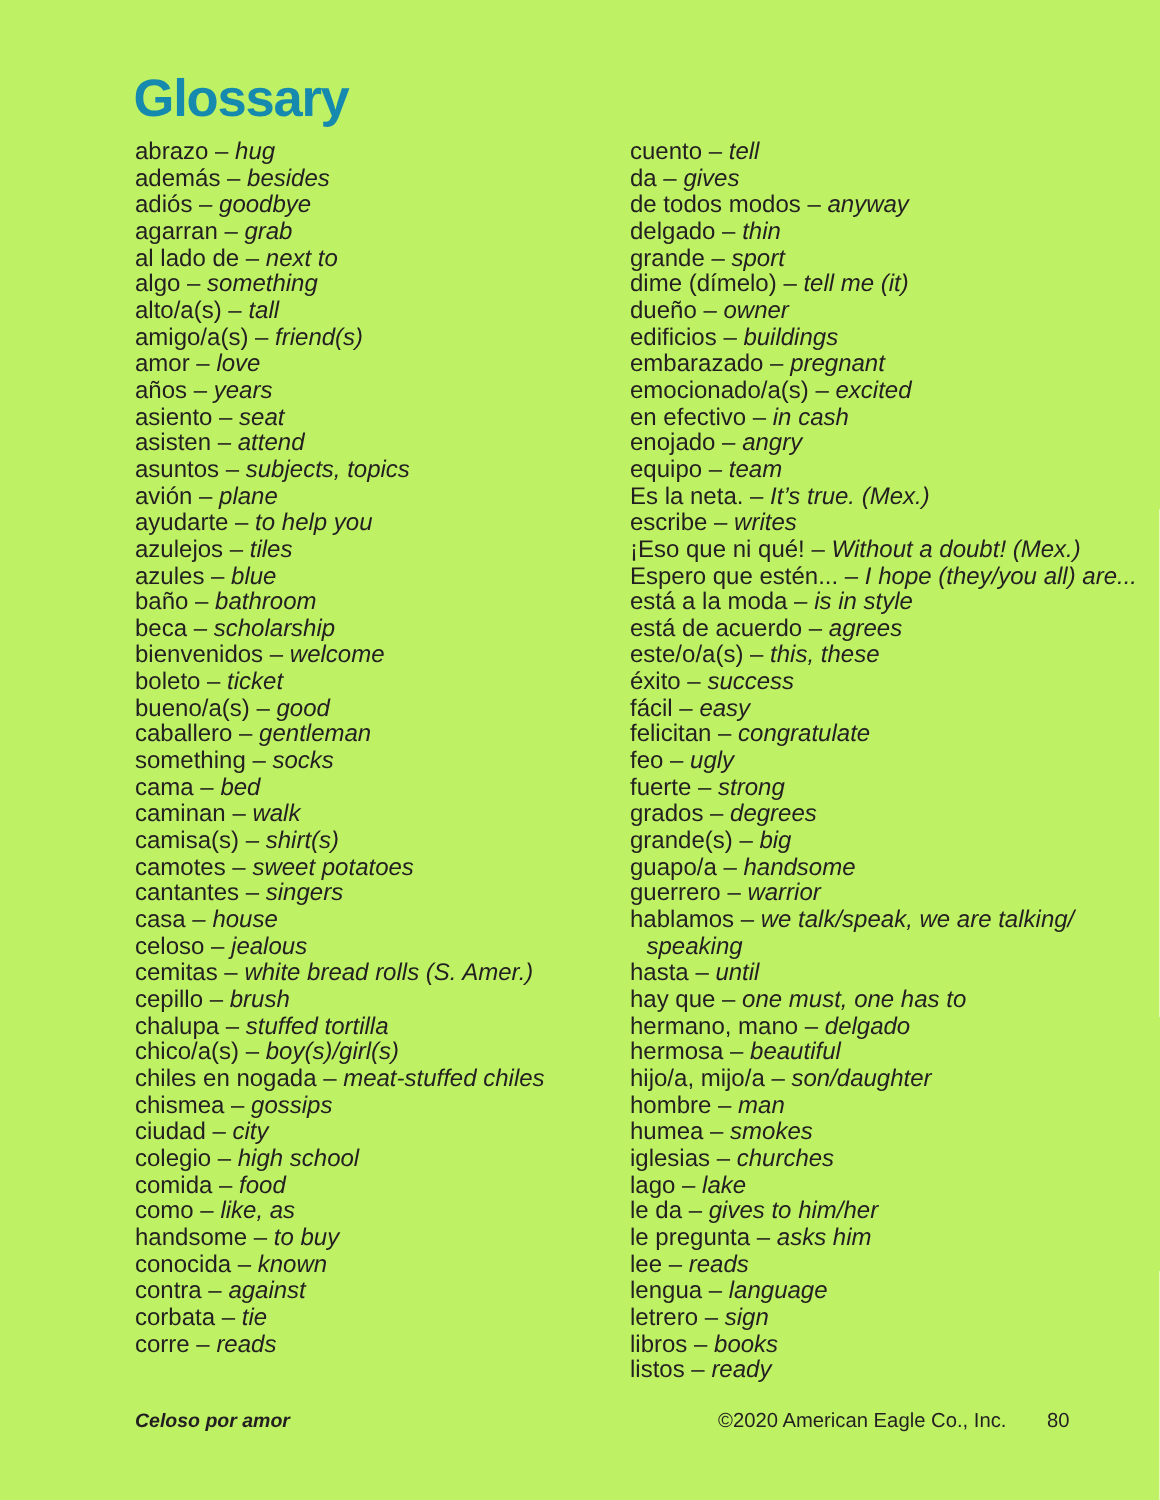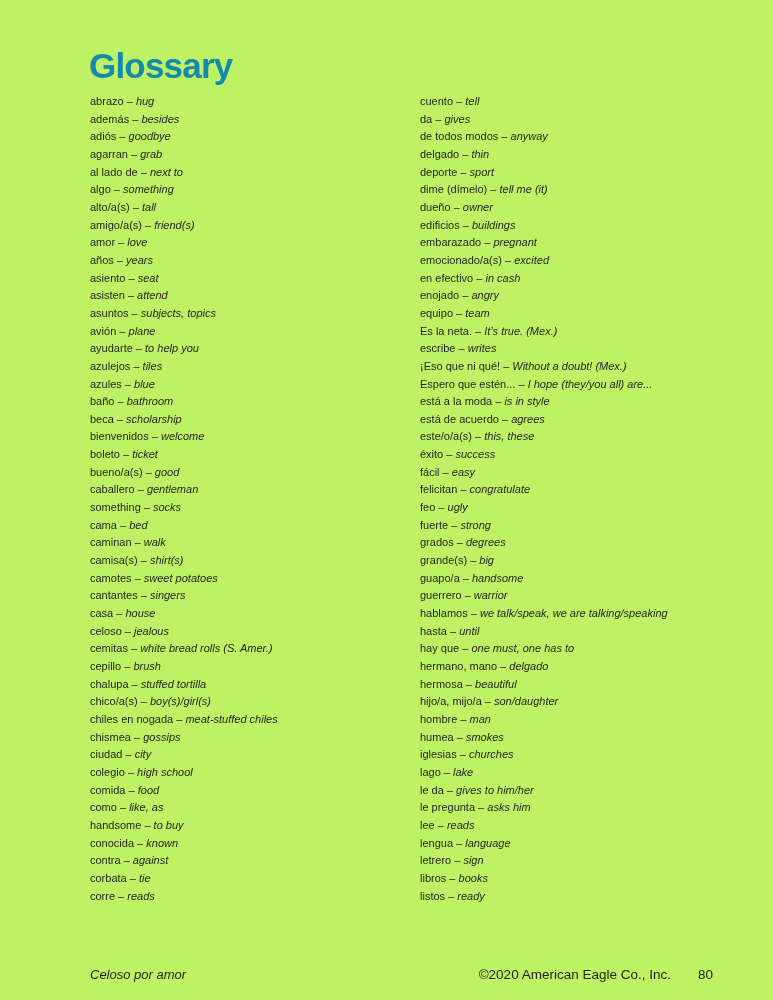--- a/index.html
+++ b/index.html
@@ -27,21 +27,21 @@
     letter-spacing: -0.8px;
   }
   .cols {
     position: absolute;
     left: 90px;
     top: 93px;
     display: flex;
     align-items: flex-start;
   }
   .col {
-    font-size: 11px;
+    font-size: 16px;
     line-height: 17.65px;
   }
   .col-left  { width: 330px; flex: 0 0 330px; }
   .col-right { width: 340px; flex: 0 0 340px; }
   .entry {
     padding-left: 11px;
     text-indent: -11px;
     white-space: normal;
   }
   .entry .term { font-style: normal; }
@@ -52,29 +52,28 @@
     left: 90px;
     right: 60px;
     top: 939px;
     display: flex;
     justify-content: space-between;
     align-items: baseline;
     font-size: 13.5px;
     line-height: 16px;
   }
   .book-title {
-    font-weight: normal;
+    font-weight: bold;
     font-style: italic;
     font-size: 13px;
   }
   .footer-right {
     display: flex;
     align-items: flex-end;
     gap: 27px;
-    margin-top: 28px;
   }
 </style>
 </head>
 <body>
 
 <div class="sheet" style="color: rgb(35, 31, 32);">
 
   <h1 class="page-title" style="color: rgb(22, 137, 174);">Glossary</h1>
 
   <div class="cols">
@@ -124,21 +123,21 @@
         <div class="entry"><span class="term">conocida</span><span class="sep"> – </span><span class="def">known</span></div>
         <div class="entry"><span class="term">contra</span><span class="sep"> – </span><span class="def">against</span></div>
         <div class="entry"><span class="term">corbata</span><span class="sep"> – </span><span class="def">tie</span></div>
         <div class="entry"><span class="term">corre</span><span class="sep"> – </span><span class="def">reads</span></div>
       </div>
     <div class="col col-right">
         <div class="entry"><span class="term">cuento</span><span class="sep"> – </span><span class="def">tell</span></div>
         <div class="entry"><span class="term">da</span><span class="sep"> – </span><span class="def">gives</span></div>
         <div class="entry"><span class="term">de todos modos</span><span class="sep"> – </span><span class="def">anyway</span></div>
         <div class="entry"><span class="term">delgado</span><span class="sep"> – </span><span class="def">thin</span></div>
-        <div class="entry"><span class="term">deporte</span><span class="sep"> – </span><span class="def">sport</span></div>
+        <div class="entry"><span class="term">grande</span><span class="sep"> – </span><span class="def">sport</span></div>
         <div class="entry"><span class="term">dime (dímelo)</span><span class="sep"> – </span><span class="def">tell me (it)</span></div>
         <div class="entry"><span class="term">dueño</span><span class="sep"> – </span><span class="def">owner</span></div>
         <div class="entry"><span class="term">edificios</span><span class="sep"> – </span><span class="def">buildings</span></div>
         <div class="entry"><span class="term">embarazado</span><span class="sep"> – </span><span class="def">pregnant</span></div>
         <div class="entry"><span class="term">emocionado/a(s)</span><span class="sep"> – </span><span class="def">excited</span></div>
         <div class="entry"><span class="term">en efectivo</span><span class="sep"> – </span><span class="def">in cash</span></div>
         <div class="entry"><span class="term">enojado</span><span class="sep"> – </span><span class="def">angry</span></div>
         <div class="entry"><span class="term">equipo</span><span class="sep"> – </span><span class="def">team</span></div>
         <div class="entry"><span class="term">Es la neta.</span><span class="sep"> – </span><span class="def">It’s true. (Mex.)</span></div>
         <div class="entry"><span class="term">escribe</span><span class="sep"> – </span><span class="def">writes</span></div>

